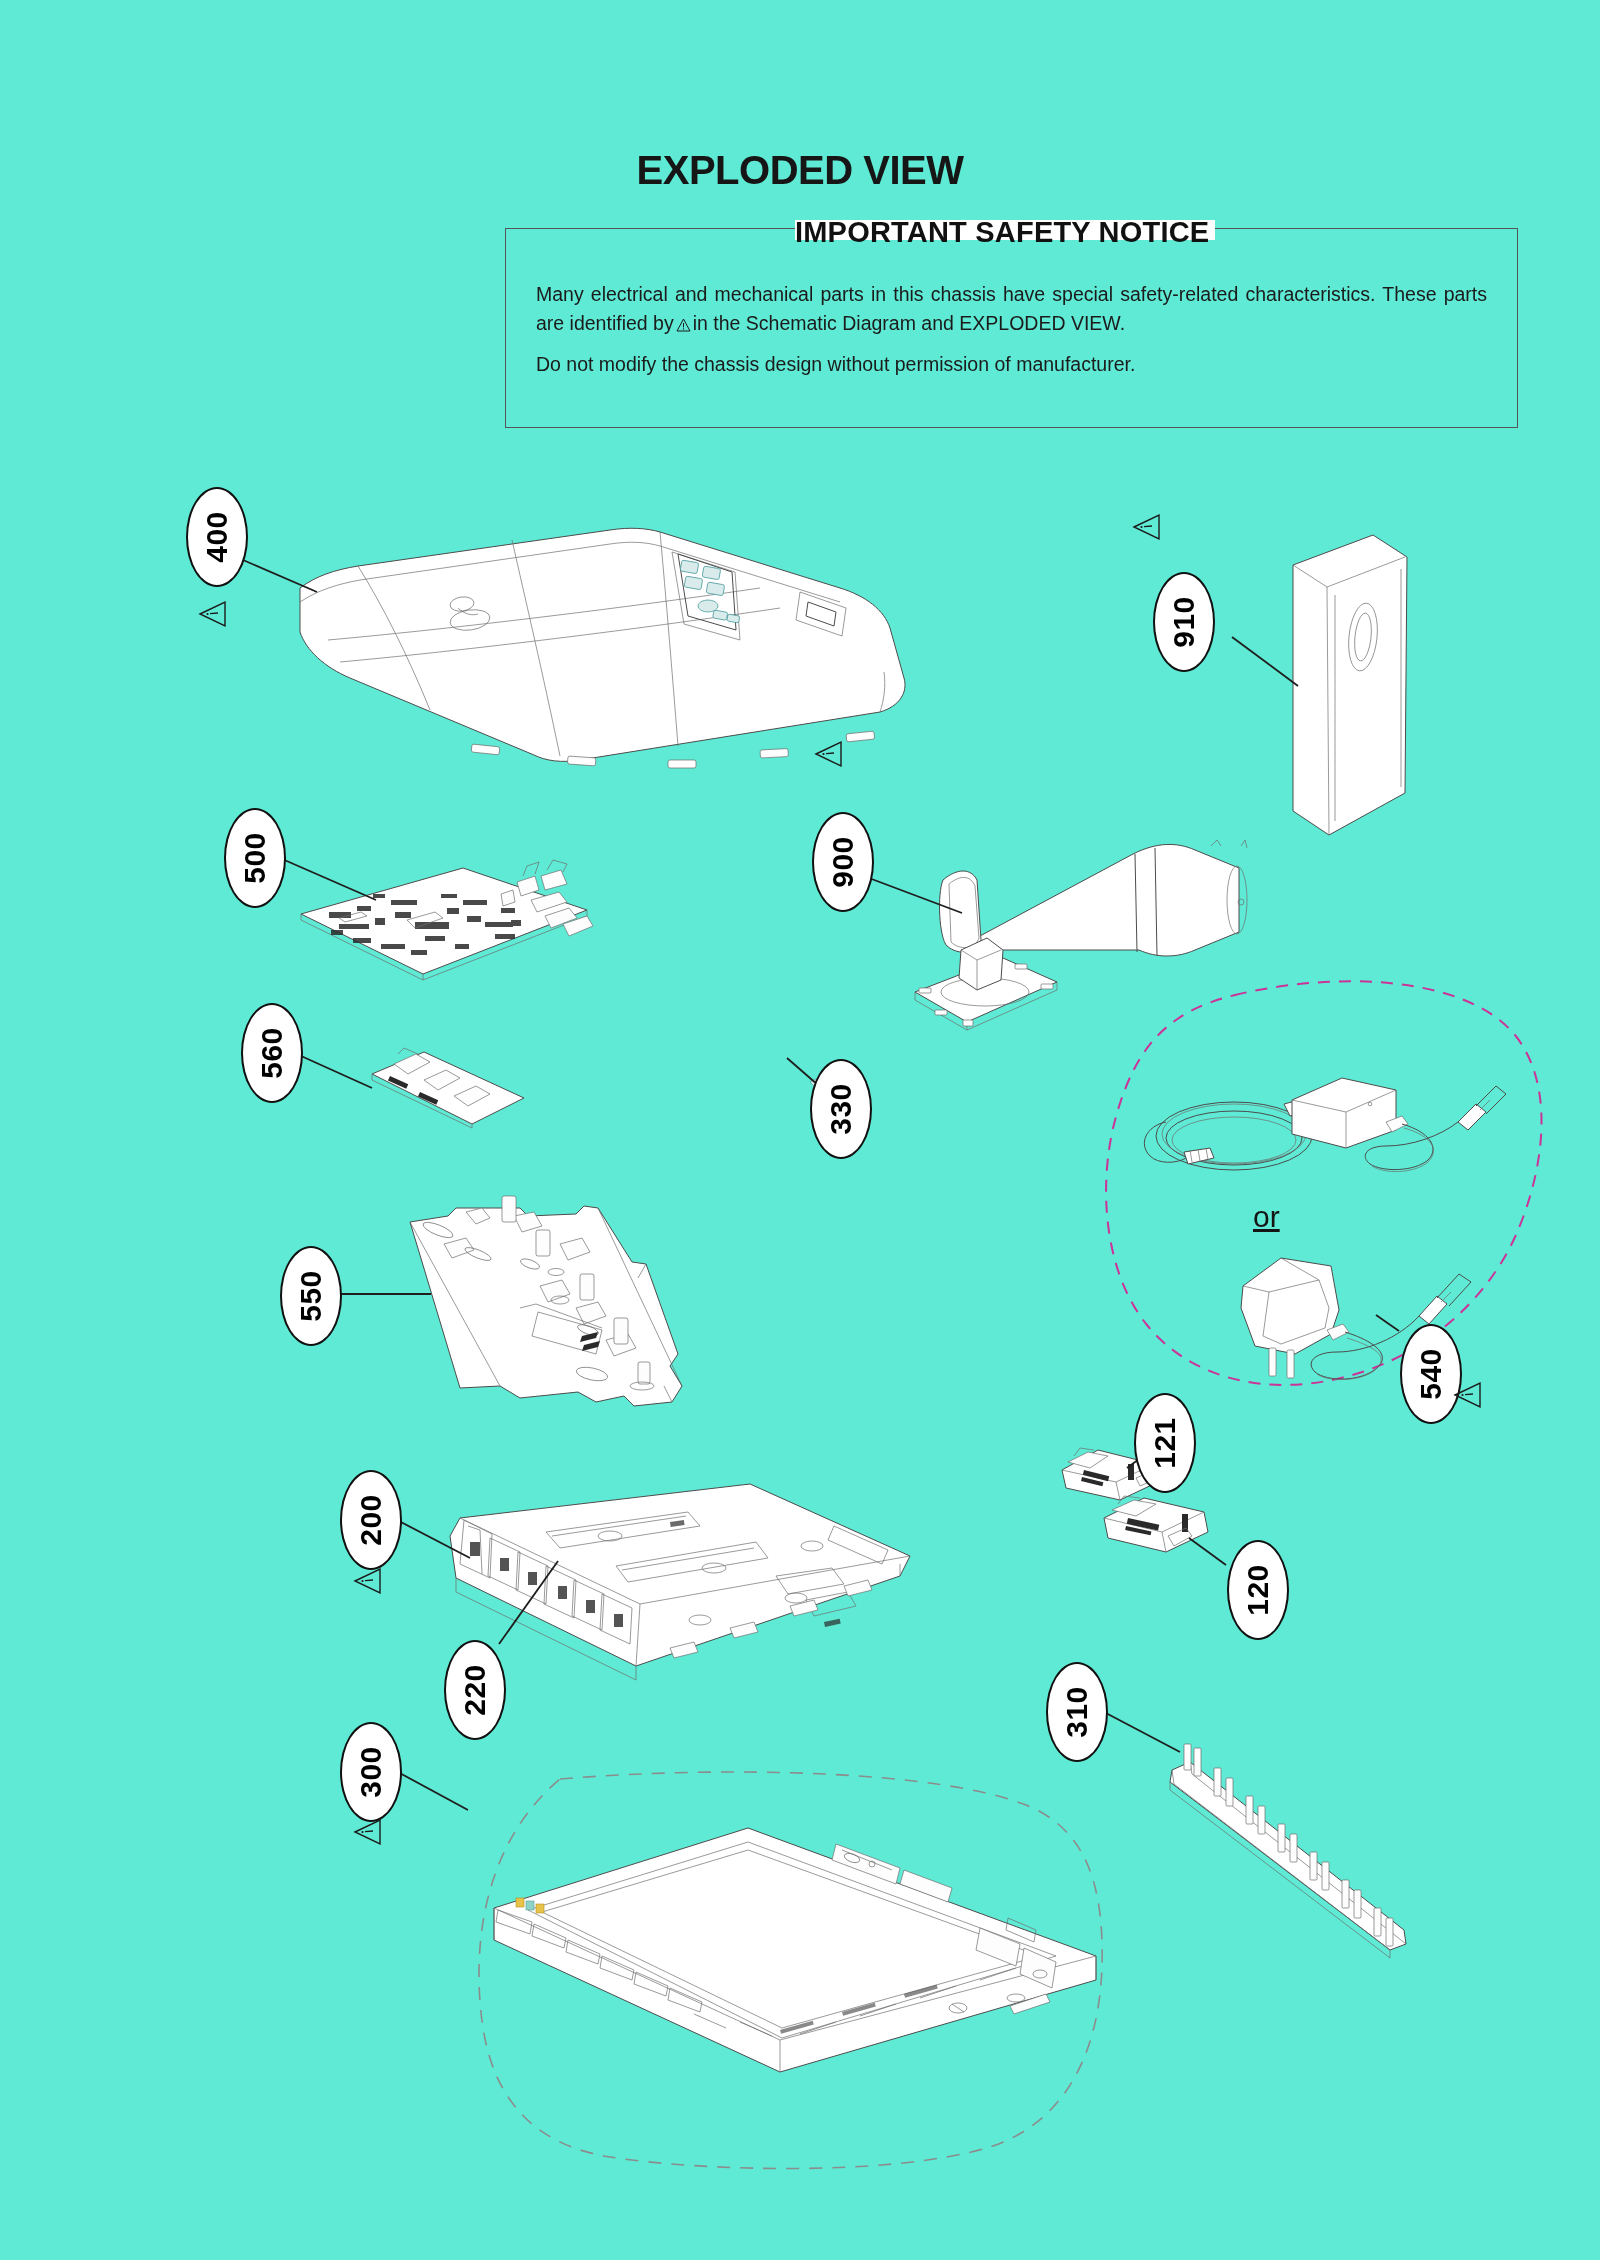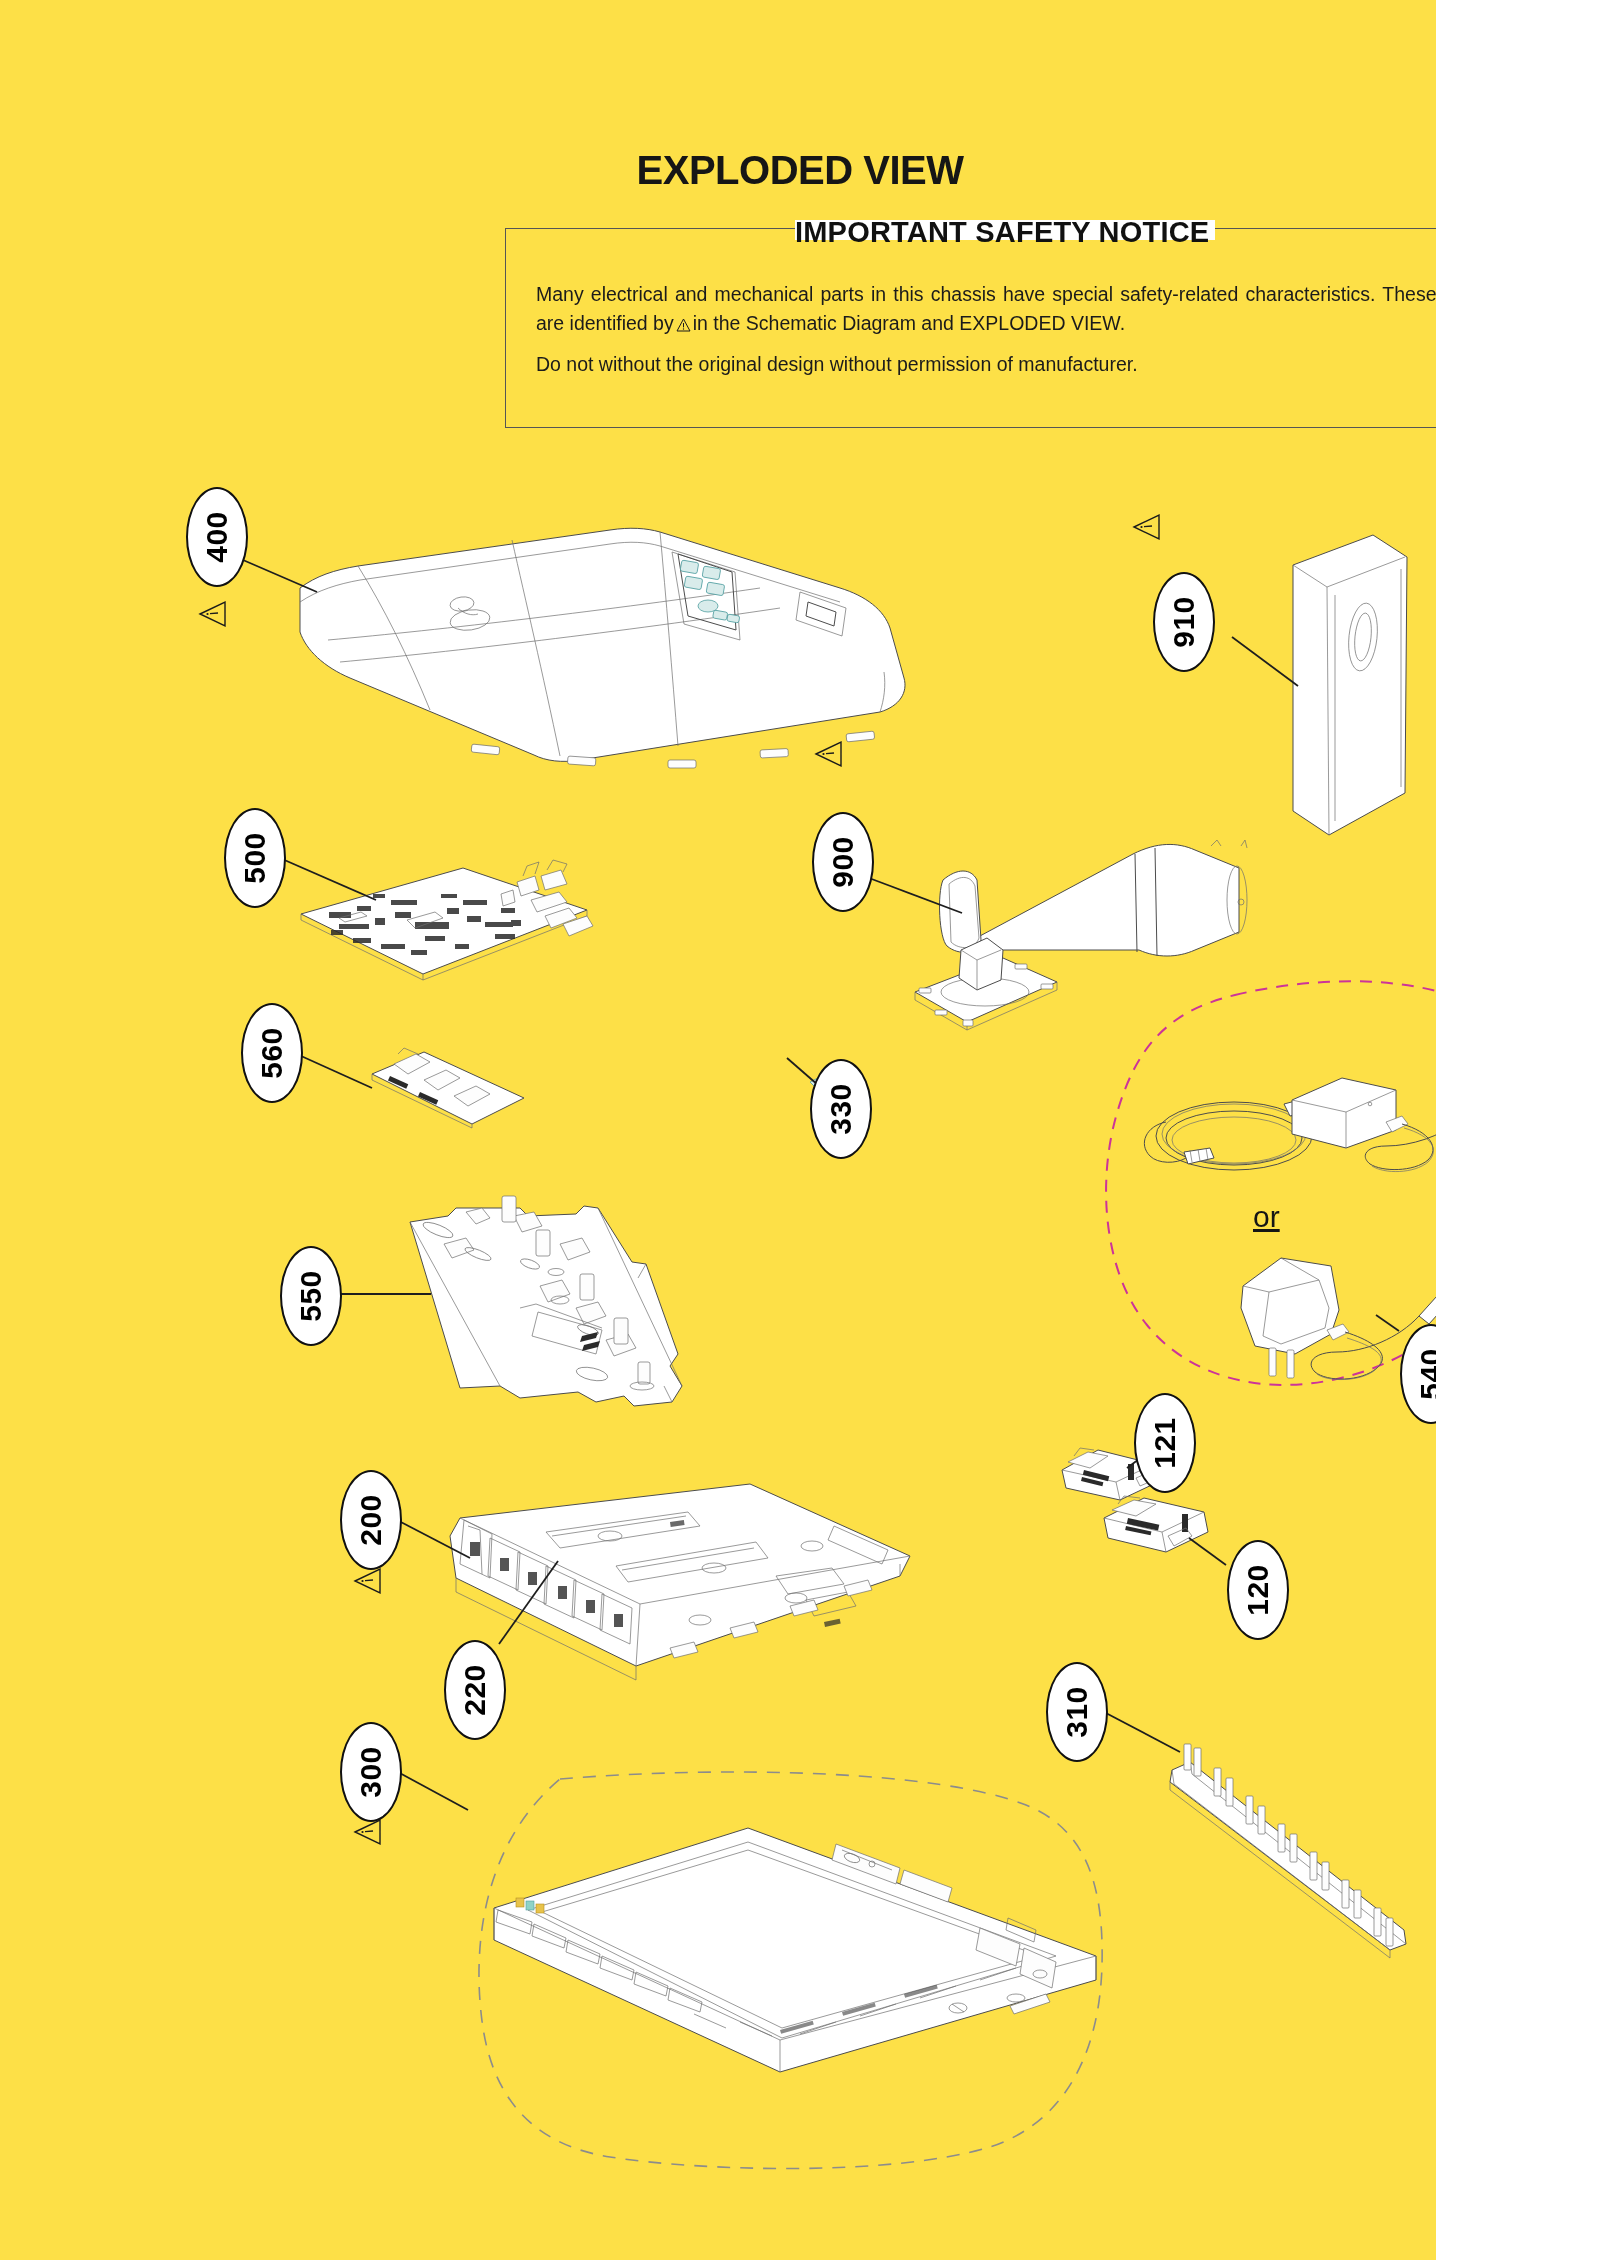--- a/index.html
+++ b/index.html
@@ -6,23 +6,23 @@
     margin: 0;
     padding: 0;
     background: #ffffff;
   }
   body {
     font-family: "Liberation Sans", sans-serif;
     color: #1a1a1a;
   }
   #page {
     position: relative;
-    width: 1436px;
+    width: 1600px;
     height: 2260px;
-    background: #fde047;
+    background: #5eead4;
     overflow: hidden;
   }
 
   
   #page-title {
     position: absolute;
     left: 0;
     top: 148px;
     width: 1600px;
     text-align: center;
@@ -175,21 +175,21 @@
   <div id="safety-box"></div>
   <div id="safety-legend-mask"></div>
   <div id="safety-legend">IMPORTANT SAFETY NOTICE</div>
 
   <div id="safety-body">
     <p class="para"><span>Many electrical and mechanical parts in this chassis have special safety-related characteristics. These parts are identified by</span><span class="inline-warn"><svg width="15" height="14" viewBox="0 0 15 14">
             <path d="M7.5 1 L14 13 L1 13 Z" fill="none" stroke="#1b1b1b" stroke-width="1"></path>
             <path d="M7.5 5 L7.5 9.4" stroke="#1b1b1b" stroke-width="1"></path>
             <circle cx="7.5" cy="11" r="0.7" fill="#1b1b1b"></circle>
           </svg></span><span>in the Schematic Diagram and EXPLODED VIEW.</span></p>
-    <p class="para nojust">Do not without the original design without permission of manufacturer.</p>
+    <p class="para nojust">Do not modify the chassis design without permission of manufacturer.</p>
   </div>
 
   <div class="group-outline" style="left:1095px; top:965px;">
     <svg width="450" height="440" viewBox="0 0 450 440">
       <path class="dash-magenta" d="M140 30 C240 6, 370 10, 420 70 C462 122, 448 210, 420 272
          C392 334, 330 392, 250 412 C172 432, 96 414, 52 360
          C8 306, 2 216, 22 148 C42 80, 74 46, 140 30 Z"></path>
     </svg>
   </div>
 

